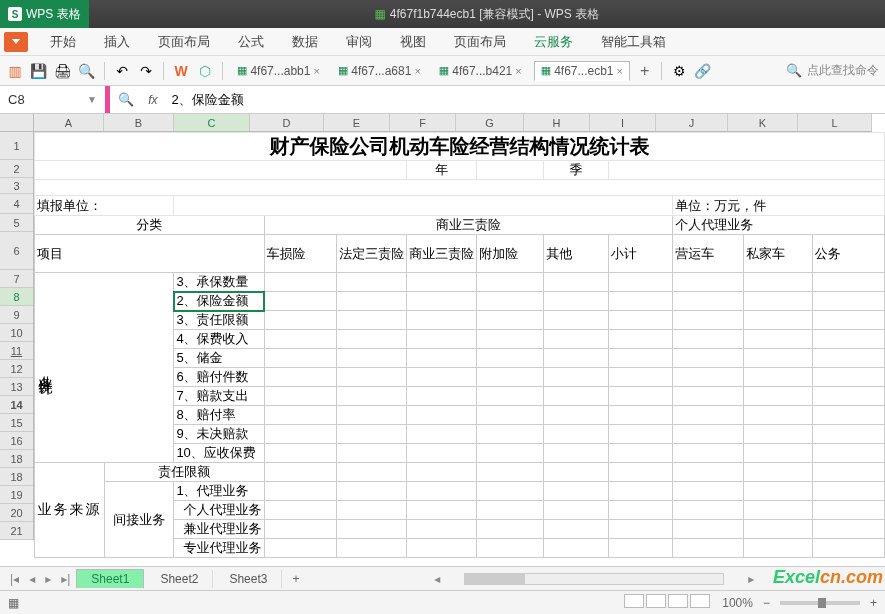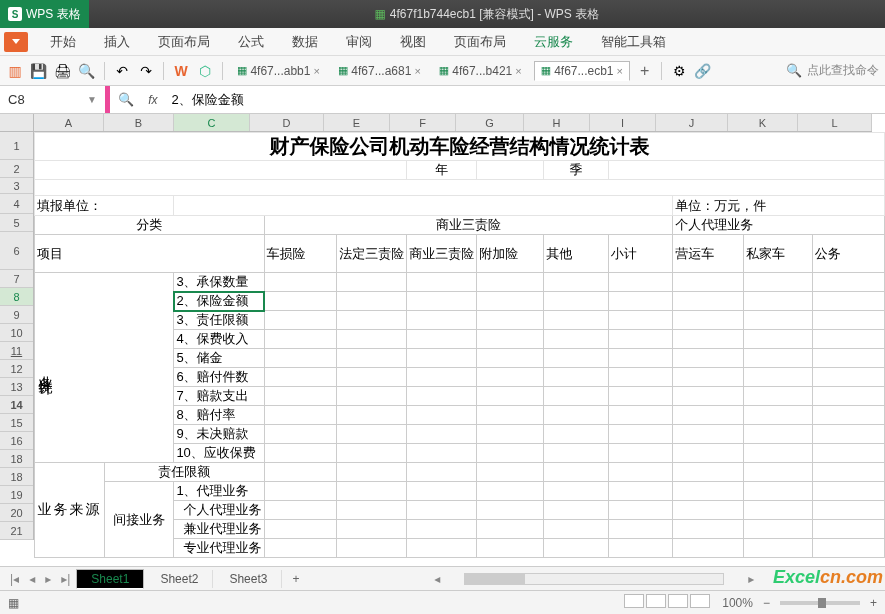--- a/index.html
+++ b/index.html
@@ -53,21 +53,21 @@
 .cells td { border:1px solid #ccc; font-size:13px; padding:0 2px; vertical-align:middle; color:#000; white-space:nowrap; overflow:hidden;}
 .cells td.noborder { border:1px solid #e4e4e4;}
 .cells .title { font-size:20px; font-weight:bold; text-align:center;}
 .cells .center{text-align:center;}
 .cells .vtext { writing-mode:vertical-rl; text-align:center; letter-spacing:2px; font-size:14px;}
 .cells .sel { outline:2px solid #19884e; outline-offset:-1px; background:#fff;}
 
 .sheettabs { height:24px; background:#f4f4f4; border-top:1px solid #ccc; display:flex; align-items:center; padding:0 6px; gap:2px;}
 .sheettabs .nav{ color:#888; padding:0 4px; cursor:pointer; font-size:12px;}
 .sheettabs .stab { padding:2px 14px; font-size:12px; color:#555; cursor:pointer; border-right:1px solid #ddd;}
-.sheettabs .stab.active{ background:#000000; color:#19884e; border:1px solid #bbb; border-bottom:1px solid #fff;}
+.sheettabs .stab.active{ background:#86efac; color:#19884e; border:1px solid #bbb; border-bottom:1px solid #fff;}
 .sheettabs .plus{ padding:0 8px; color:#666; cursor:pointer;}
 .sheettabs .hscroll{ flex:1; display:flex; justify-content:center; align-items:center; gap:20px;}
 .sheettabs .hscroll .track{ flex:1; height:12px; background:#eee; border:1px solid #ccc; position:relative; max-width:260px;}
 .sheettabs .hscroll .thumb{ position:absolute; left:0; width:60px; height:100%; background:#ccc;}
 .sheettabs .sr{ color:#888; padding:0 4px;}
 
 .statusbar { height:24px; background:#f4f4f4; border-top:1px solid #ccc; display:flex; align-items:center; padding:0 8px; gap:10px; color:#666; font-size:12px;}
 .statusbar .spacer{flex:1;}
 .statusbar .vbtns span{ display:inline-block; width:20px; height:14px; border:1px solid #bbb; margin-right:2px; background:#fff;}
 .statusbar .zoom-slider{ width:80px; height:4px; background:#ccc; position:relative;}

